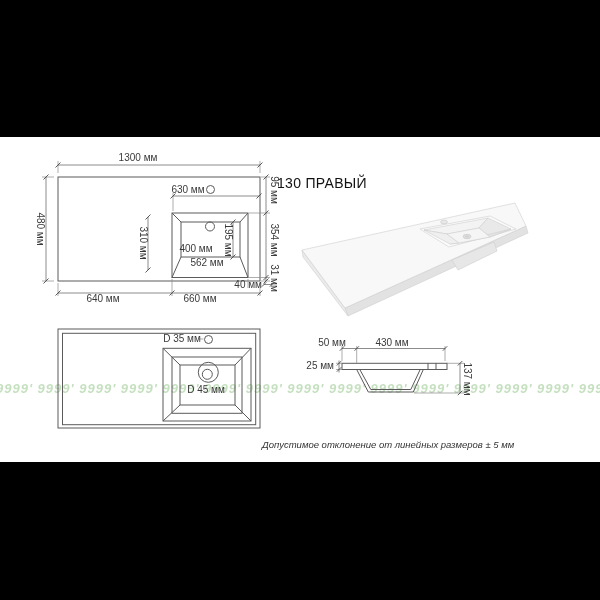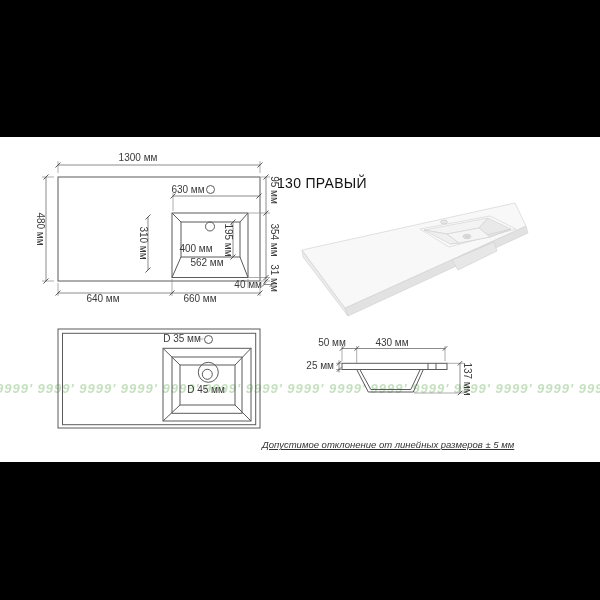--- a/index.html
+++ b/index.html
@@ -9,21 +9,21 @@
   .bar.top{top:0;height:137px;}
   .bar.bottom{top:462px;height:138px;}
   .content{position:absolute;left:0;top:137px;width:600px;height:325px;background:#fff;}
   .watermark{position:absolute;left:-4px;top:245px;width:610px;height:14px;z-index:0;
              font-size:13px;line-height:14px;font-weight:bold;letter-spacing:1px;
              white-space:nowrap;overflow:hidden;font-style:italic;}
   svg.drawing{position:absolute;left:0;top:0;z-index:1;}
   .title{position:absolute;left:277px;top:38px;z-index:2;font-size:14px;font-weight:normal;
          color:#111;letter-spacing:0.3px;white-space:nowrap;}
   .note{position:absolute;left:262px;top:302px;width:224px;z-index:2;font-size:9.5px;
-        font-style:italic;color:#333;text-align:left;white-space:nowrap;text-decoration:underline;}
+        font-style:italic;color:#333;text-align:left;white-space:nowrap;}
   text{font-family:"Liberation Sans","DejaVu Sans",sans-serif;font-size:10px;fill:#3a3a3a;}
   .geo{stroke:#5a5a5a;stroke-width:1;fill:none;}
   .dim{stroke:#6e6e6e;stroke-width:0.8;fill:none;}
   .ext{stroke:#8a8a8a;stroke-width:0.7;fill:none;}
   .tick{stroke:#4a4a4a;stroke-width:0.9;fill:none;}
   .render-stroke{stroke:#cfcfcf;stroke-width:0.6;}
 </style>
 </head>
 <body>
 

